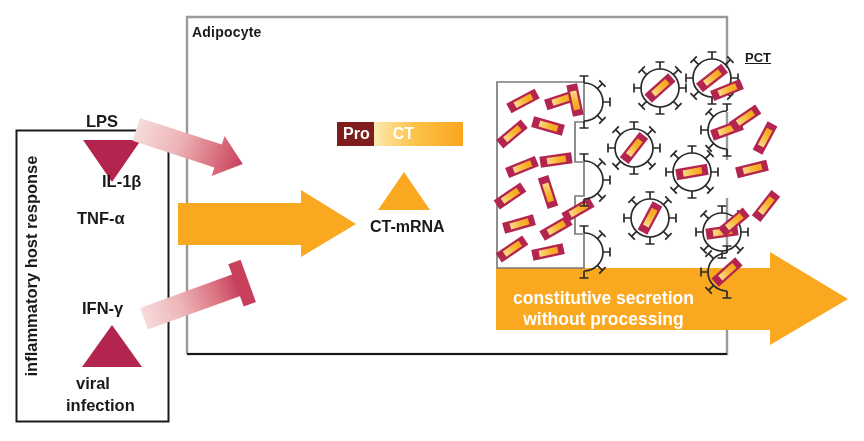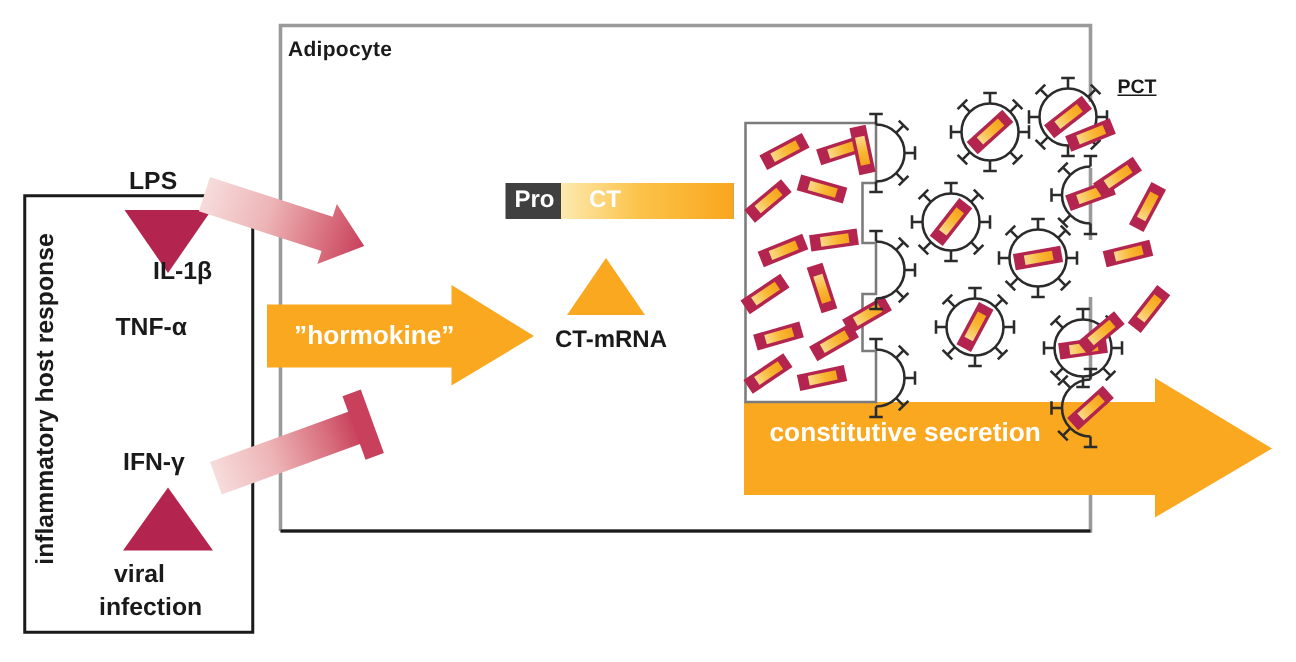--- a/index.html
+++ b/index.html
@@ -19,31 +19,31 @@
   #tnfa-label{left:77px;top:209px;font-size:16.5px;}
   #ifng-label{left:82px;top:299px;font-size:16.5px;}
   #viral-label{left:76px;top:374px;font-size:16.5px;}
   #infection-label{left:66px;top:396px;font-size:16.5px;}
 
   #host-response-label{position:absolute;left:-79px;top:257px;width:220px;
       transform:rotate(-90deg);transform-origin:50% 50%;
       font-size:16.5px;font-weight:bold;text-align:center;white-space:nowrap;}
 
   
-  #proct-bar{position:absolute;left:337px;top:122px;width:152px;height:24px;
-      background:#404040;display:flex;align-items:center;}
+  #proct-bar{position:absolute;left:337px;top:122px;width:126px;height:24px;
+      background:#7f1d1d;display:flex;align-items:center;}
   #proct-pro{color:#ffffff;font-weight:bold;font-size:16px;padding:0 4px 0 6px;line-height:1;}
   #proct-ct{flex:1;align-self:stretch;display:flex;align-items:center;
       background:linear-gradient(90deg,#fde9b0 0%,#fcc34a 45%,#f9a61e 100%);
       color:#ffffff;font-weight:bold;font-size:16px;padding-left:19px;line-height:1;}
 
   
   .arrow-text{position:absolute;color:#ffffff;font-weight:bold;pointer-events:none;}
   #hormokine-text{left:196px;top:213px;font-size:17.5px;}
-  #secretion-text{left:513px;top:278px;font-size:17.5px;line-height:1.22;text-align:center;}
+  #secretion-text{left:513px;top:288px;font-size:17.5px;line-height:1.22;text-align:center;}
 </style>
 </head>
 <body>
 
 <div class="stage">
 
   <svg class="layer" viewBox="0 0 864 441">
     <defs>
 
       <linearGradient id="gradStim" x1="0" y1="0" x2="1" y2="0">
@@ -197,19 +197,19 @@
   <div class="lbl" id="viral-label">viral</div>
   <div class="lbl" id="infection-label">infection</div>
 
   <div id="proct-bar">
     <span id="proct-pro">Pro</span>
     <span id="proct-ct">CT</span>
   </div>
 
   <div class="lbl" id="ctmrna-label">CT-mRNA</div>
 
-  <div class="arrow-text" id="hormokine-text">”hormokine”</div>
 
   <div class="arrow-text" id="secretion-text">
     <div>constitutive secretion</div>
+    <div>without processing</div>
   </div>
 
 </div>
 
 </body></html>

